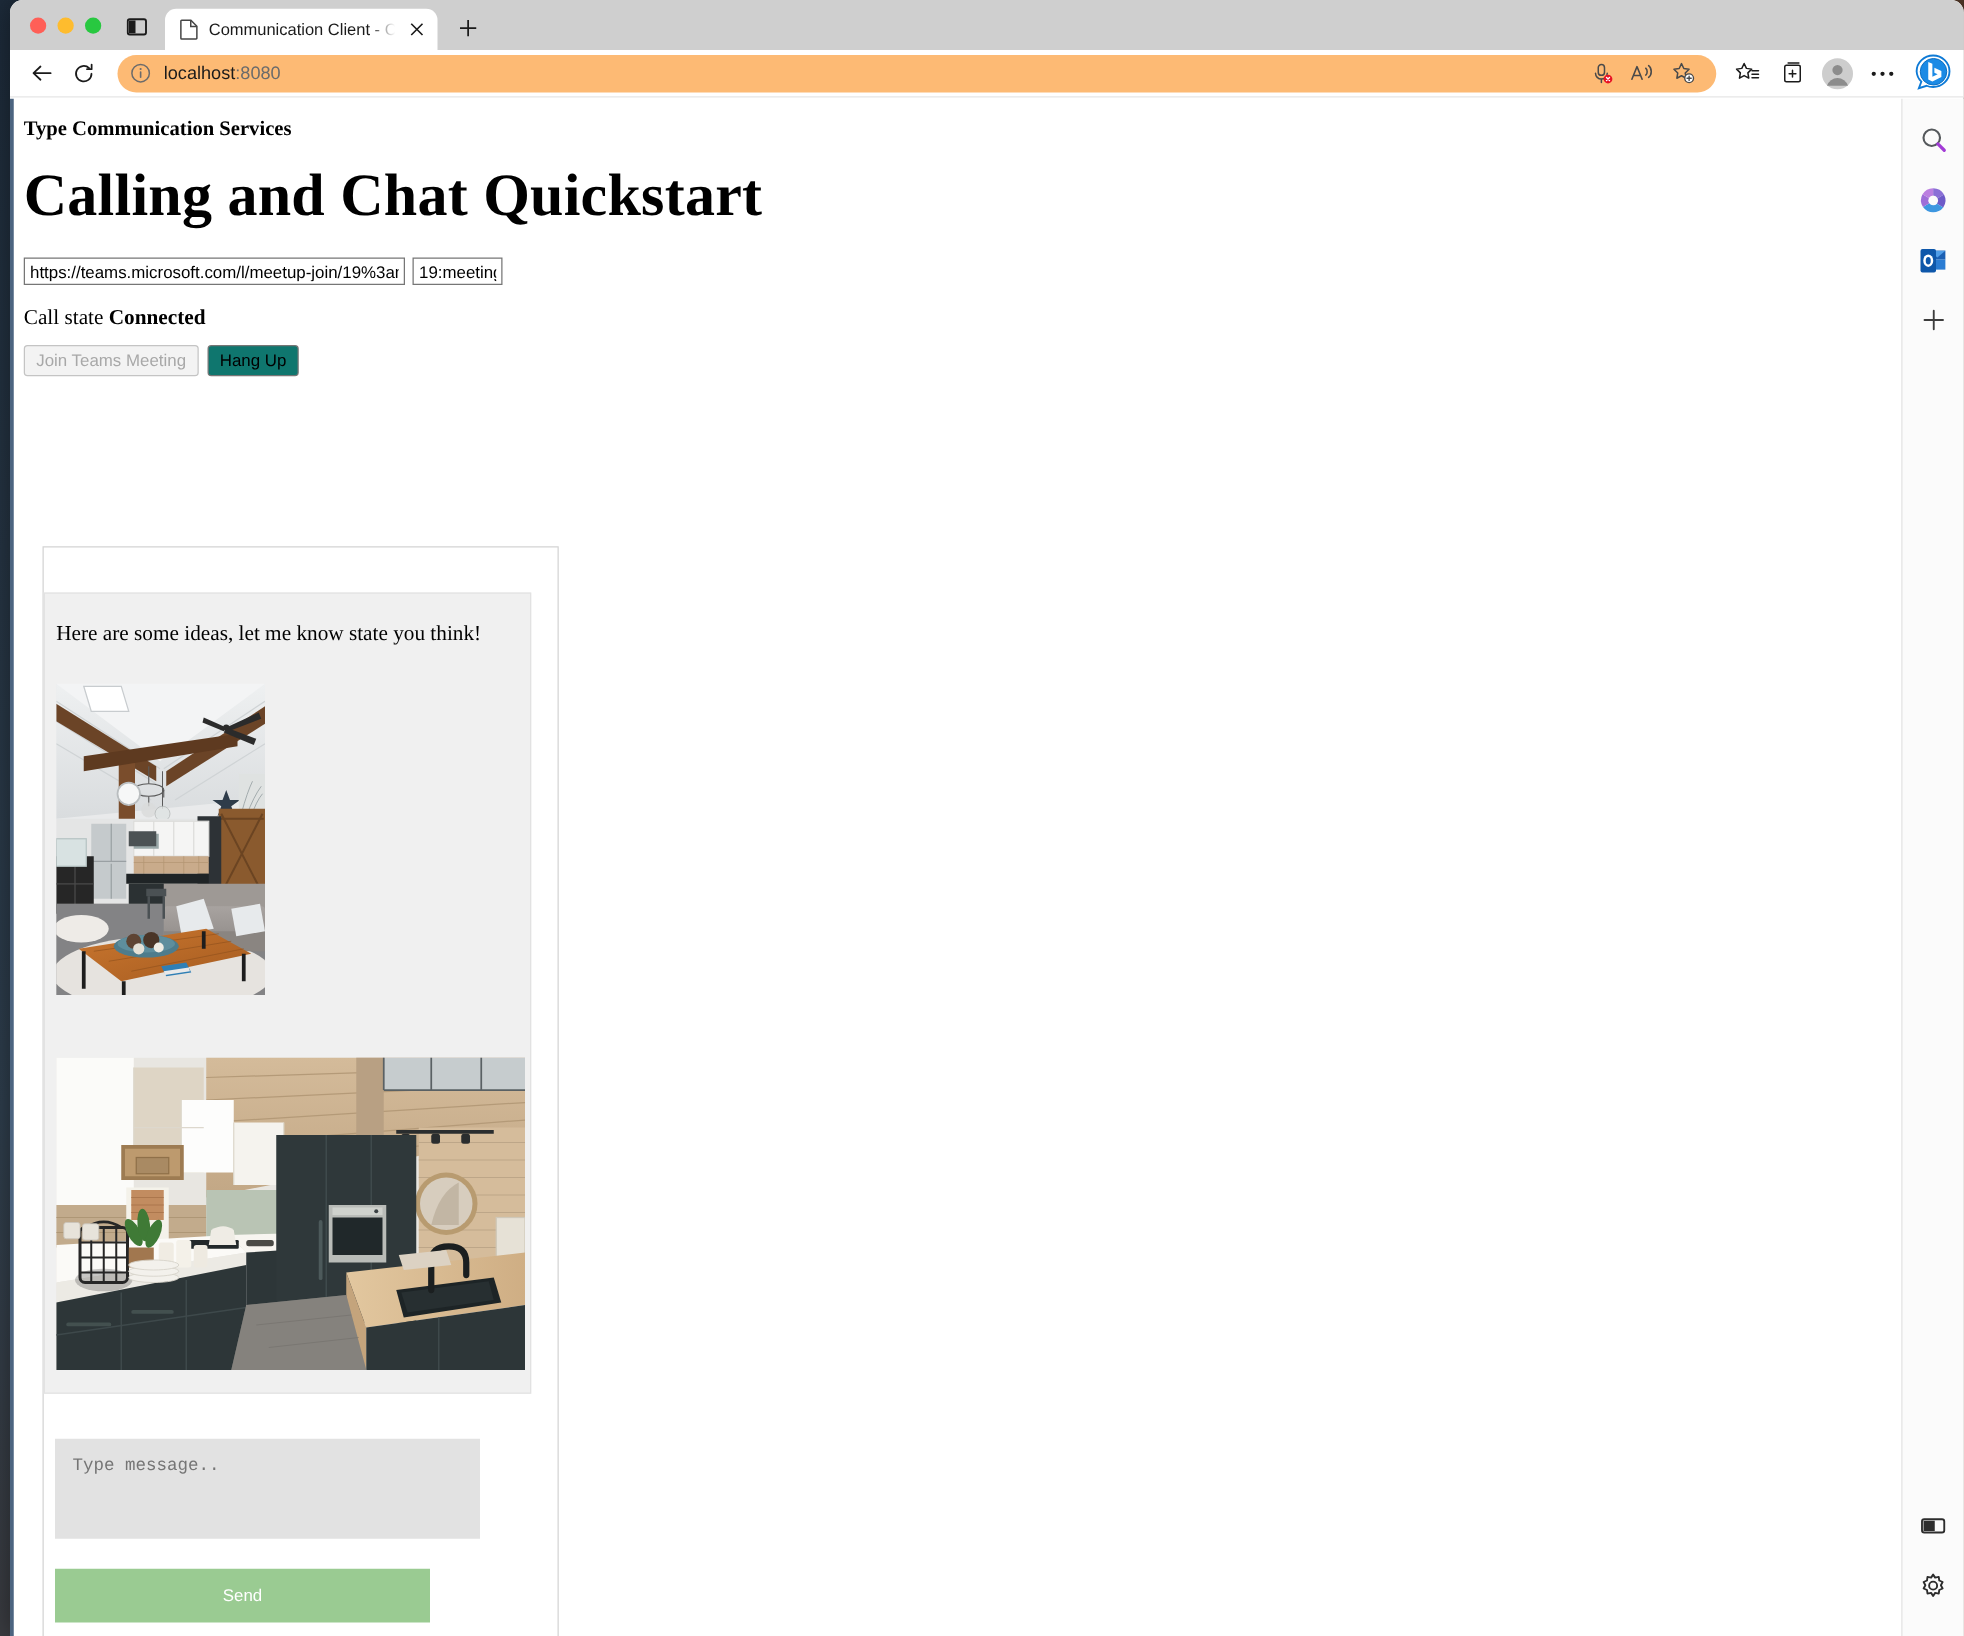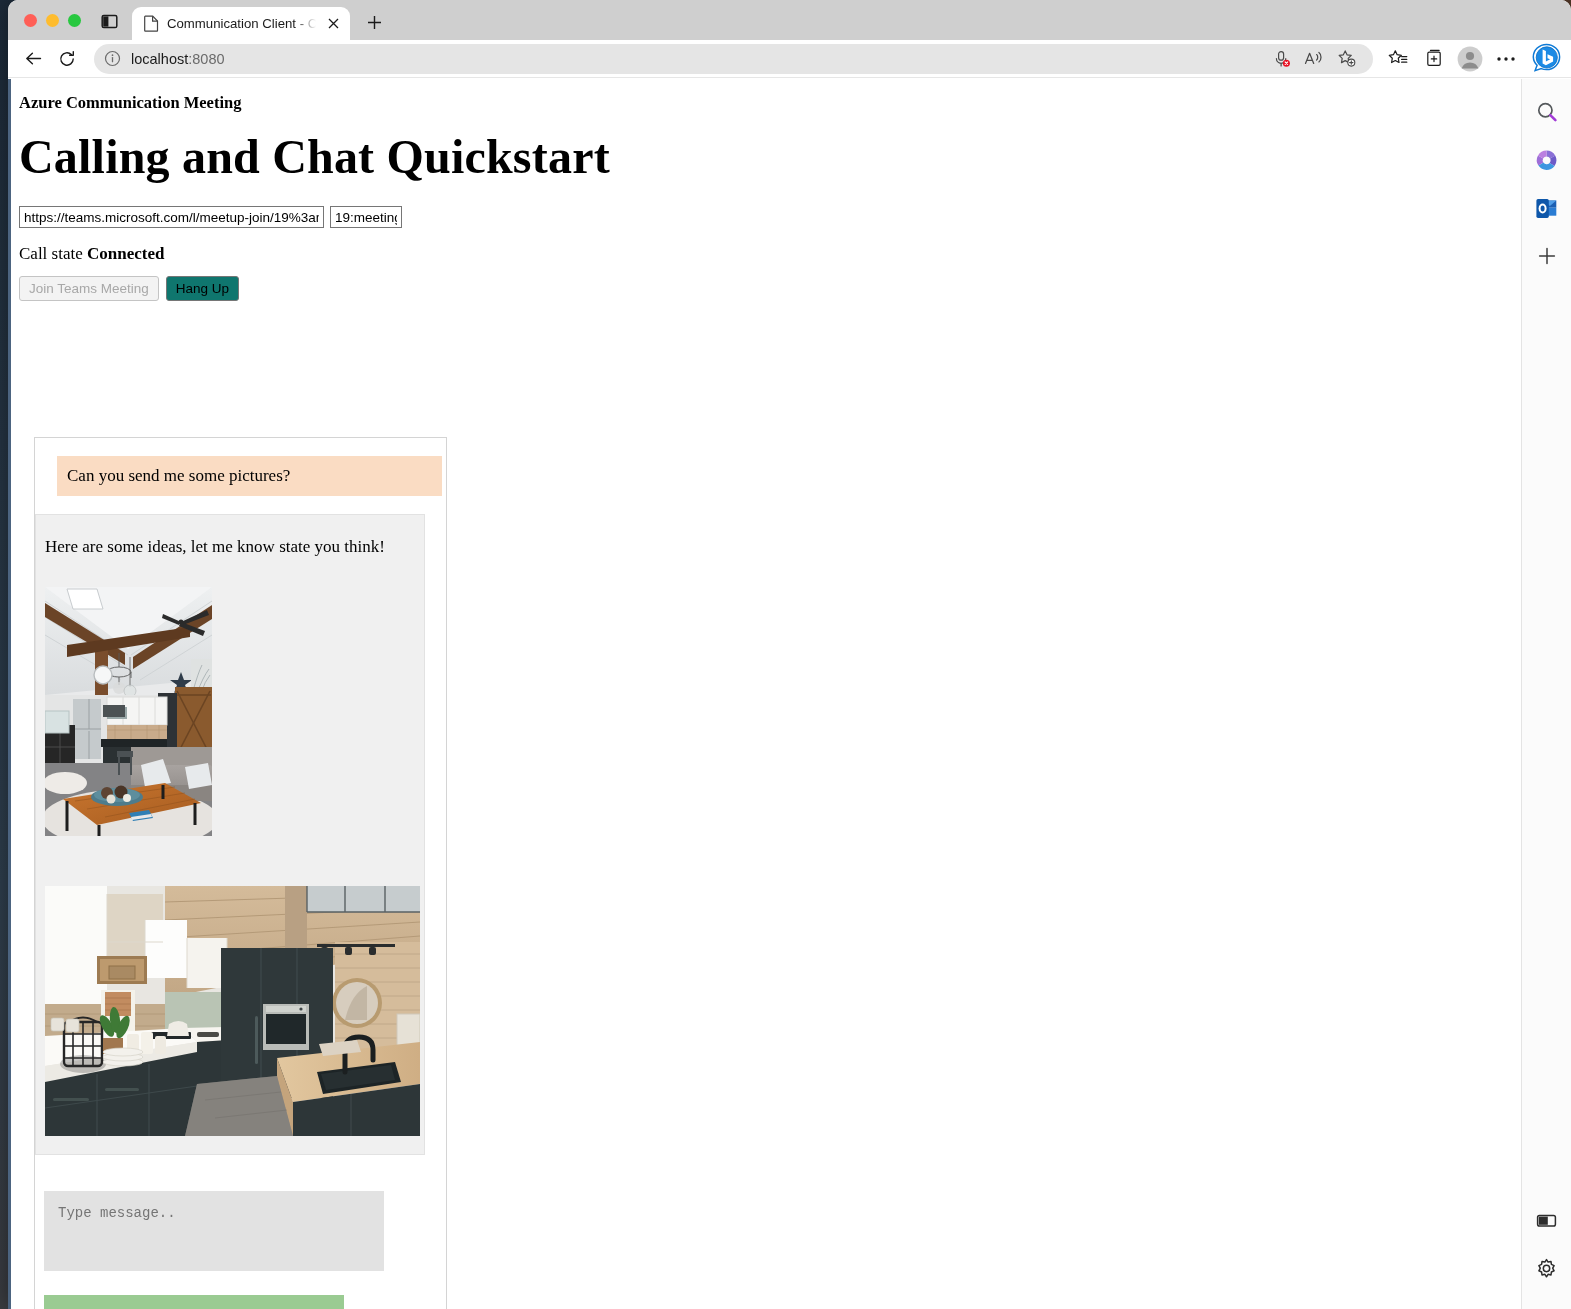--- a/index.html
+++ b/index.html
@@ -66,21 +66,21 @@
   #navbar {
     position: absolute; left: 0; top: 40px; right: 0; height: 38px;
     background: #ffffff;
     display: flex; align-items: center;
     padding: 0 8px;
     border-bottom: 1px solid #e6e6e6;
   }
   .nav-btn { width: 34px; height: 30px; display: flex; align-items: center; justify-content: center; border-radius: 5px; flex: 0 0 auto; }
   #omnibox {
     flex: 1 1 auto; height: 30px; margin: 0 6px 0 10px;
-    background: #e5e5e5; border-radius: 15px;
+    background: #fdba74; border-radius: 15px;
     display: flex; align-items: center; padding: 0 12px 0 10px;
     min-width: 0;
   }
   #omnibox .info-icon { flex: 0 0 auto; display: flex; margin-right: 10px; }
   #omnibox-text { font-size: 14.5px; color: #6b6b6b; white-space: nowrap; overflow: hidden; }
   #omnibox-text b { color: #1b1b1b; font-weight: 400; }
   .omni-actions { display: flex; align-items: center; gap: 2px; margin-left: auto; flex: 0 0 auto; }
   .omni-btn { width: 30px; height: 28px; display: flex; align-items: center; justify-content: center; border-radius: 5px; position: relative; }
   .tb-btn { width: 34px; height: 30px; display: flex; align-items: center; justify-content: center; border-radius: 5px; flex: 0 0 auto; margin-left: 2px; }
 
@@ -319,21 +319,21 @@
         <circle cx="15.8" cy="14.4" r="10.6" fill="#1b8ae5"></circle>
         <circle cx="15.8" cy="14.4" r="10.6" fill="none" stroke="#0b6ec2" stroke-width=".8"></circle>
         <path d="M11.6 6.6l3.3 1.4v10.4l4.2-2.1-2.6-1.1v-4l5.6 2.5v4.9l-7.2 3.6-3.3-1.7z" fill="#fff"></path>
       </svg>
     </div>
   </div>
 
   <div id="page">
     <div id="page-inner">
 
-      <div class="site-brand">Azure Communication Meeting</div>
+      <div class="site-brand">Type Communication Services</div>
 
       <h1 class="page-h1">Calling and Chat Quickstart</h1>
 
       <div class="input-row">
         <input id="meeting-link-input" class="txt-input" type="text" value="https://teams.microsoft.com/l/meetup-join/19%3am" style="">
         <input id="thread-id-input" class="txt-input" type="text" value="19:meeting" style="">
       </div>
 
       <p class="call-state">
         <span>Call state</span>
@@ -342,23 +342,20 @@
 
       <div class="btn-row">
         <button class="ui-btn disabled" disabled="">Join Teams Meeting</button>
         <button class="ui-btn">Hang Up</button>
       </div>
 
     </div>
 
     <div id="chat-panel">
 
-      <div class="bubble-in">
-        <span>Can you send me some pictures?</span>
-      </div>
 
       <div class="bubble-out">
         <div class="msg-text">Here are some ideas, let me know state you think!</div>
 
         <svg id="photo-livingroom" class="photo" viewBox="0 0 167 249" preserveAspectRatio="none">
           <defs>
             <linearGradient id="ceil" x1="0" y1="0" x2="0" y2="1">
               <stop offset="0" stop-color="#eef0f1"></stop>
                 <stop offset="1" stop-color="#d9dcde"></stop>
             </linearGradient>

